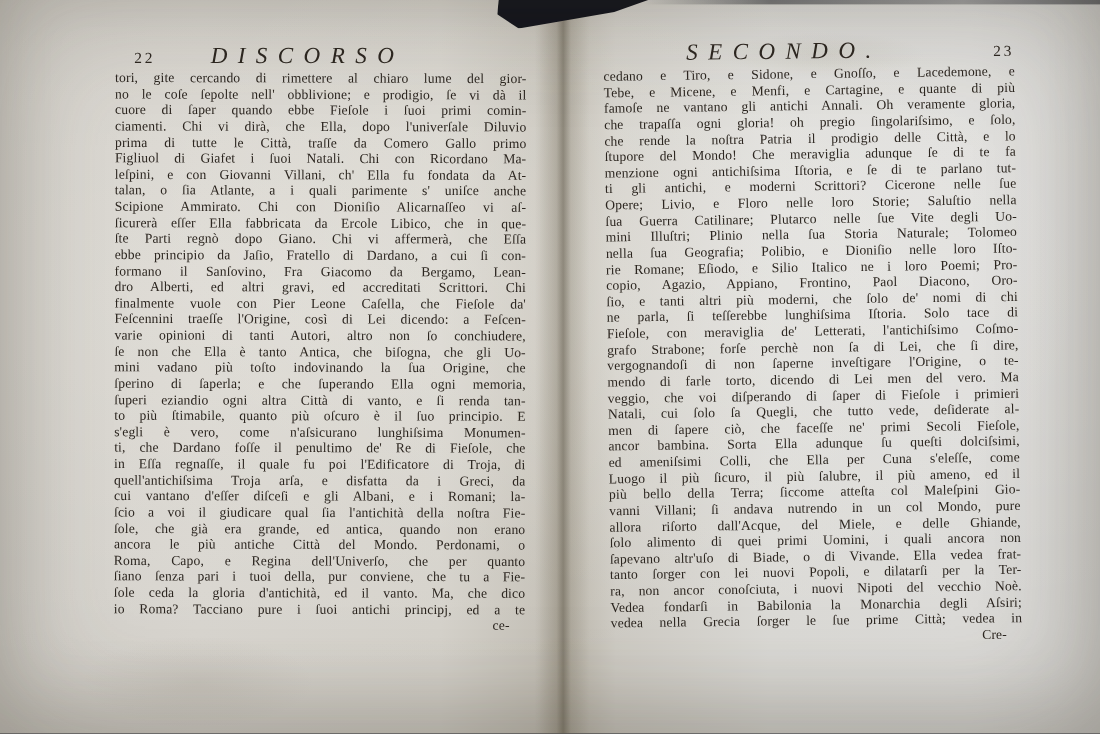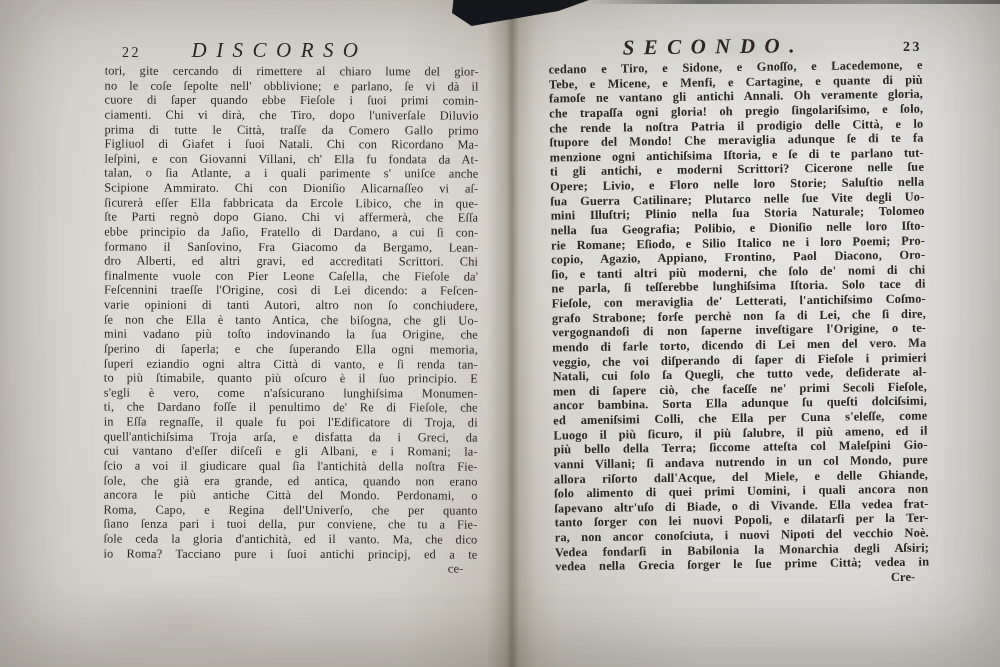--- a/index.html
+++ b/index.html
@@ -20,21 +20,21 @@
     clip-path:polygon(1% 0,98% 0,76% 42%,14% 100%,0 50%);}
   .top-edge-strip{position:absolute;left:585px;top:0;width:415px;height:4px;
     background:linear-gradient(90deg,rgba(18,20,28,0),rgba(18,20,28,.50) 28%,rgba(18,20,28,.30) 70%,rgba(18,20,28,.55));}
   .stain-a{position:absolute;left:620px;top:20px;width:260px;height:60px;pointer-events:none;
     background:radial-gradient(50% 50% at 50% 50%, rgba(150,142,120,.14), rgba(0,0,0,0) 70%);}
   .stain-b{position:absolute;left:60px;top:560px;width:300px;height:100px;pointer-events:none;
     background:radial-gradient(50% 60% at 40% 60%, rgba(130,122,104,.12), rgba(0,0,0,0) 70%);}
 
   .page{position:absolute;top:0;height:667px;}
   .page-left{left:0;width:500px;}
-  .page-right{left:500px;width:500px;font-weight:bold;}
+  .page-right{left:500px;width:500px;}
 
   .header{position:absolute;display:flex;align-items:baseline;}
   .page-left  .header{left:104px;top:38px;width:374px;}
   .page-right .header{left:52px;top:34px;width:374px;transform:rotate(-0.7deg);}
   .running-title{font-style:italic;font-size:21px;letter-spacing:.45em;white-space:nowrap;}
   .page-num{font-size:14px;letter-spacing:.18em;}
   .page-left  .page-num{margin-right:auto;padding-left:18px;}
   .page-left  .running-title{margin-right:auto;transform:translateX(-30px);}
   .page-right .running-title{margin-left:auto;margin-right:auto;transform:translateX(14px);}
   .page-right .page-num{margin-left:auto;padding-right:4px;}
@@ -57,23 +57,23 @@
   <div class="stain-a"></div>
   <div class="stain-b"></div>
 
   <div class="page page-left">
     <div class="header">
       <span class="page-num">22</span>
       <span class="running-title">DISCORSO</span>
     </div>
     <div class="text-block" id="left-lines">
         <div class="line"><span>tori, gite cercando di rimettere al chiaro lume del gior-</span></div>
-        <div class="line"><span>no le coſe ſepolte nell' obblivione; e parlano, ſe vi dà il</span></div>
+        <div class="line"><span>no le coſe ſepolte nell' obblivione; e prodigio, ſe vi dà il</span></div>
         <div class="line"><span>cuore di ſaper quando ebbe Fieſole i ſuoi primi comin-</span></div>
-        <div class="line"><span>ciamenti. Chi vi dirà, che Tiro, dopo l'univerſale Diluvio</span></div>
+        <div class="line"><span>ciamenti. Chi vi dirà, che Ella, dopo l'univerſale Diluvio</span></div>
         <div class="line"><span>prima di tutte le Città, traſſe da Comero Gallo primo</span></div>
         <div class="line"><span>Figliuol di Giafet i ſuoi Natali. Chi con Ricordano Ma-</span></div>
         <div class="line"><span>leſpini, e con Giovanni Villani, ch' Ella fu fondata da At-</span></div>
         <div class="line"><span>talan, o ſia Atlante, a i quali parimente s' uniſce anche</span></div>
         <div class="line"><span>Scipione Ammirato. Chi con Dioniſio Alicarnaſſeo vi aſ-</span></div>
         <div class="line"><span>ſicurerà eſſer Ella fabbricata da Ercole Libico, che in que-</span></div>
         <div class="line"><span>ſte Parti regnò dopo Giano. Chi vi affermerà, che Eſſa</span></div>
         <div class="line"><span>ebbe principio da Jaſio, Fratello di Dardano, a cui ſi con-</span></div>
         <div class="line"><span>formano il Sanſovino, Fra Giacomo da Bergamo, Lean-</span></div>
         <div class="line"><span>dro Alberti, ed altri gravi, ed accreditati Scrittori. Chi</span></div>

